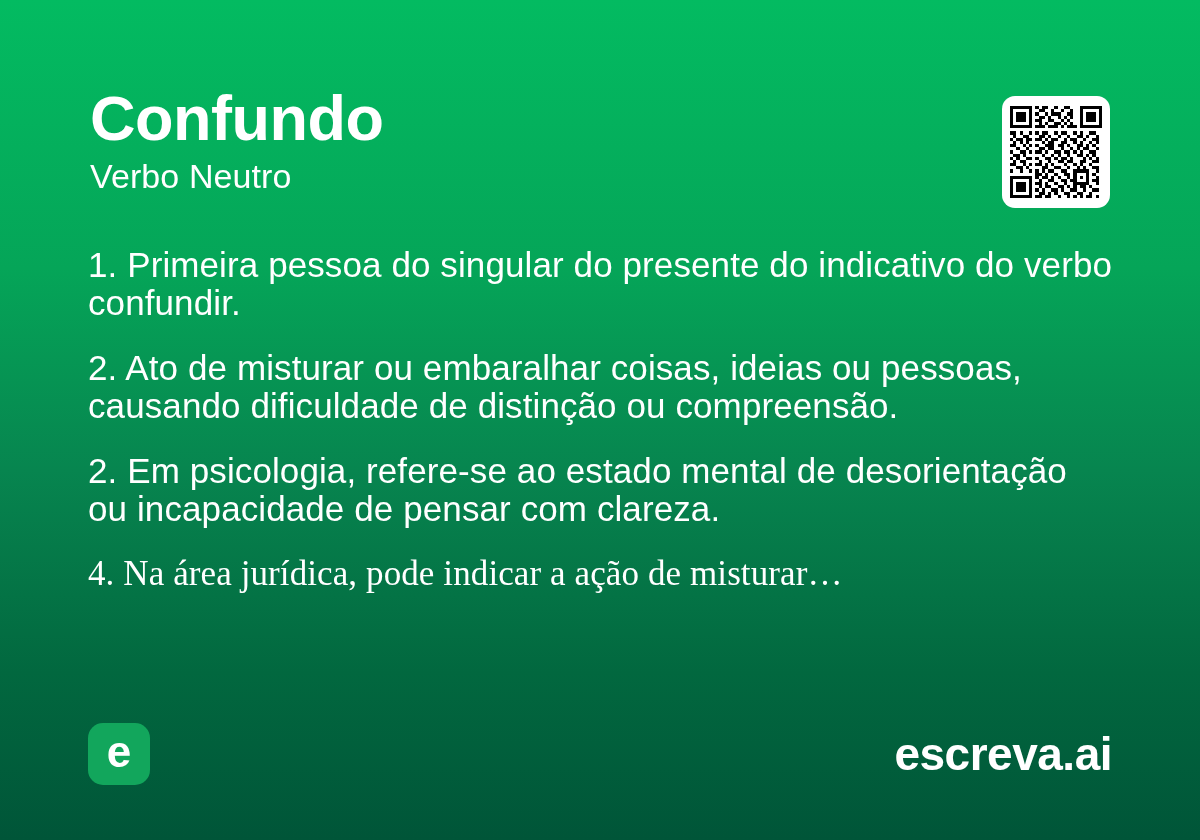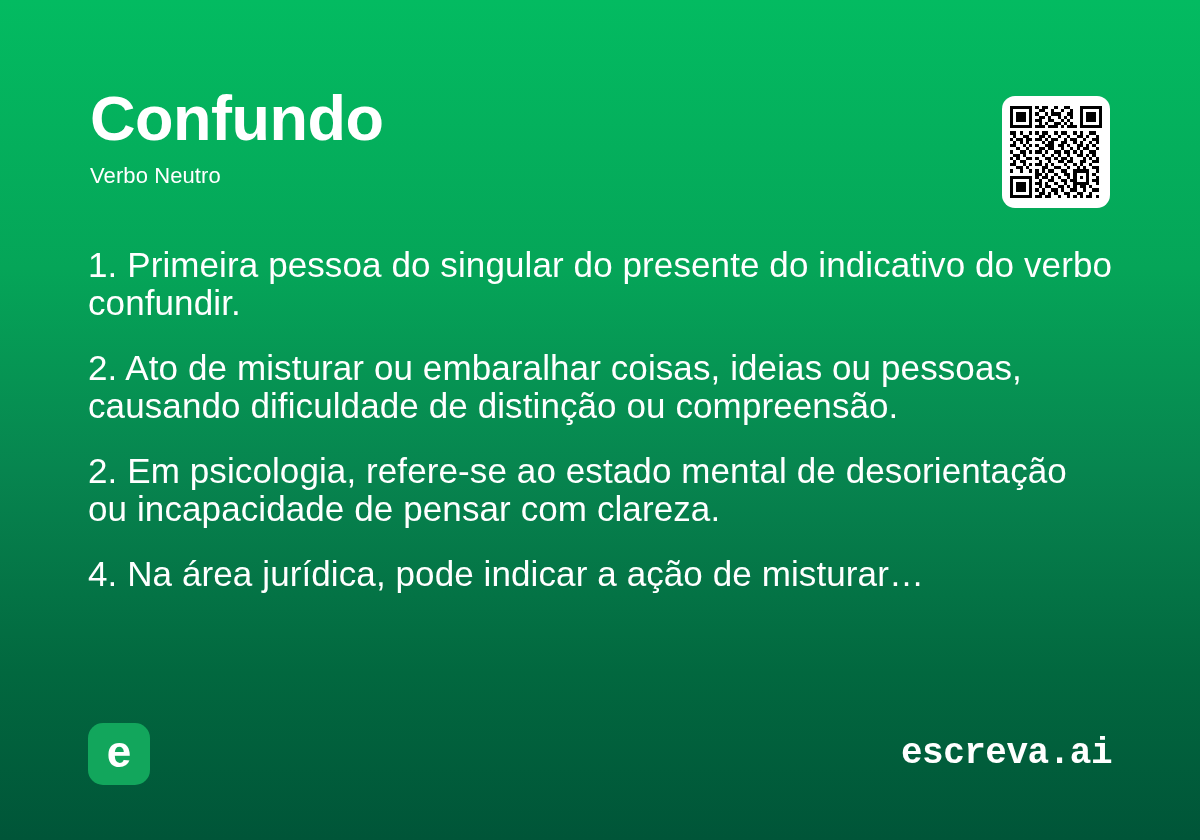--- a/index.html
+++ b/index.html
@@ -36,21 +36,21 @@
     font-size: 63px;
     line-height: 68px;
     font-weight: 700;
     letter-spacing: -0.5px;
     color: #ffffff;
     font-family: "Liberation Sans", sans-serif;
   }
   .word-class {
     margin: 0;
     margin-top: 8px;
-    font-size: 22px;
+    font-size: 34px;
     line-height: 32px;
     font-weight: 500;
     color: #ffffff;
     letter-spacing: 0.1px;
   }
 
   
   .qr-box {
     position: absolute;
     top: 96px;
@@ -82,20 +82,21 @@
   .definition {
     margin: 0 0 27px 0;
     font-size: 35px;
     line-height: 38px;
     font-weight: 400;
     color: #ffffff;
     letter-spacing: 0.1px;
   }
   .definition:last-child {
     margin-bottom: 0;
+    font-family: Liberation Serif, serif;
   }
   .def-3, .def-4 {
     width: 985px;
   }
 
   
   .footer {
     position: absolute;
     left: 88px;
     right: 88px;
@@ -117,26 +118,25 @@
   .logo-letter {
     font-size: 44px;
     line-height: 44px;
     font-weight: 700;
     color: #ffffff;
     font-family: "Liberation Sans", sans-serif;
     position: relative;
     top: -2px;
   }
   .brand {
-    font-size: 36px;
+    font-size: 46px;
     line-height: 50px;
     font-weight: 700;
     color: #ffffff;
     letter-spacing: -0.5px;
-    font-family: Liberation Mono, monospace;
   }
 </style>
 </head>
 <body>
 
 <div class="card">
 
   <div class="header">
     <h1 class="word-title">Confundo</h1>
     <p class="word-class">Verbo Neutro</p>

